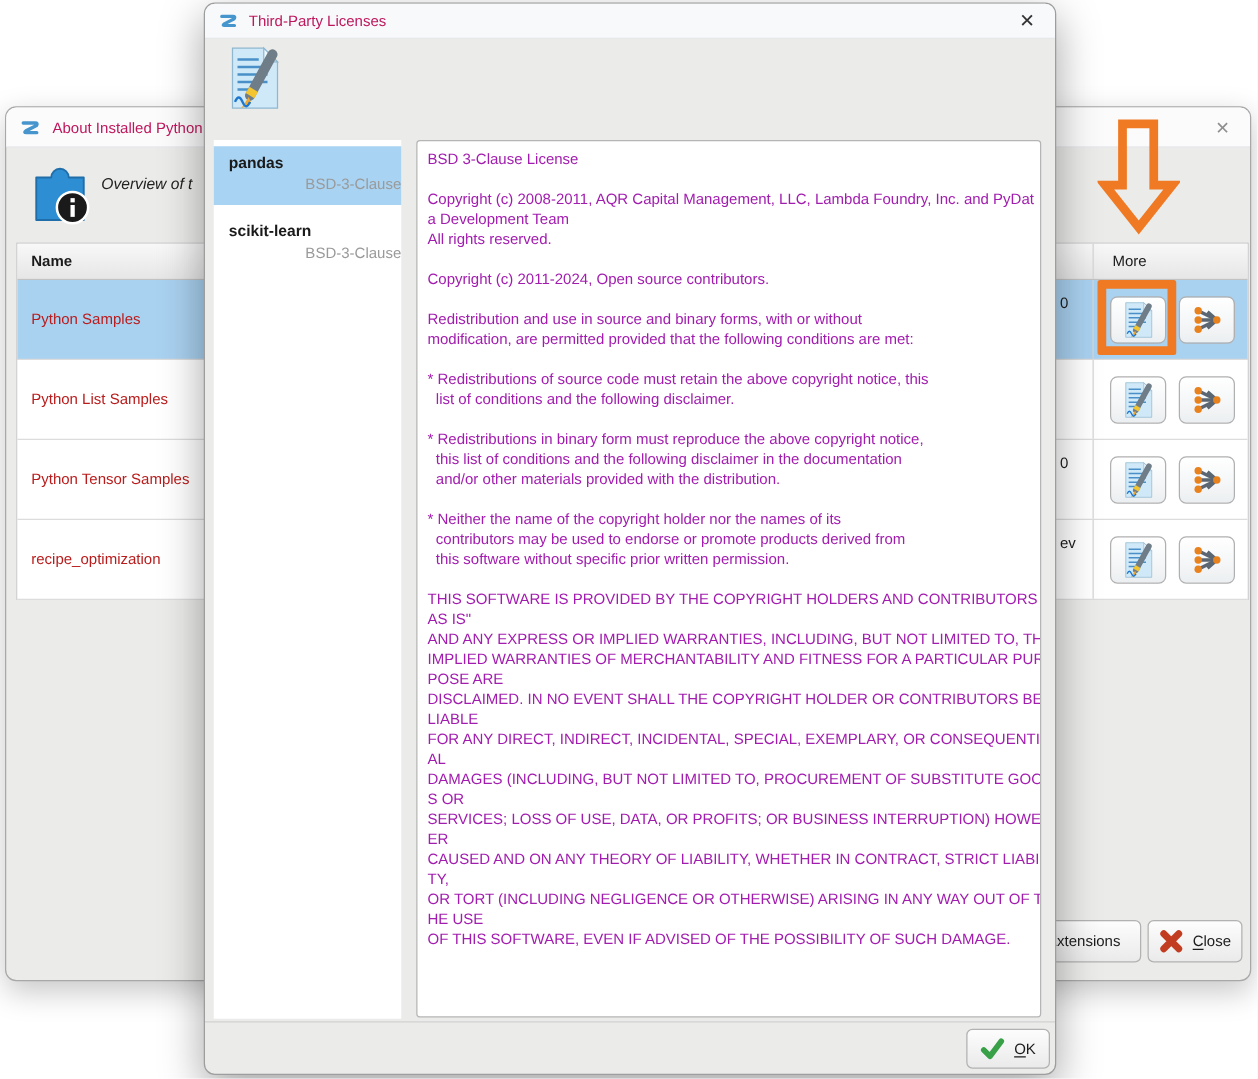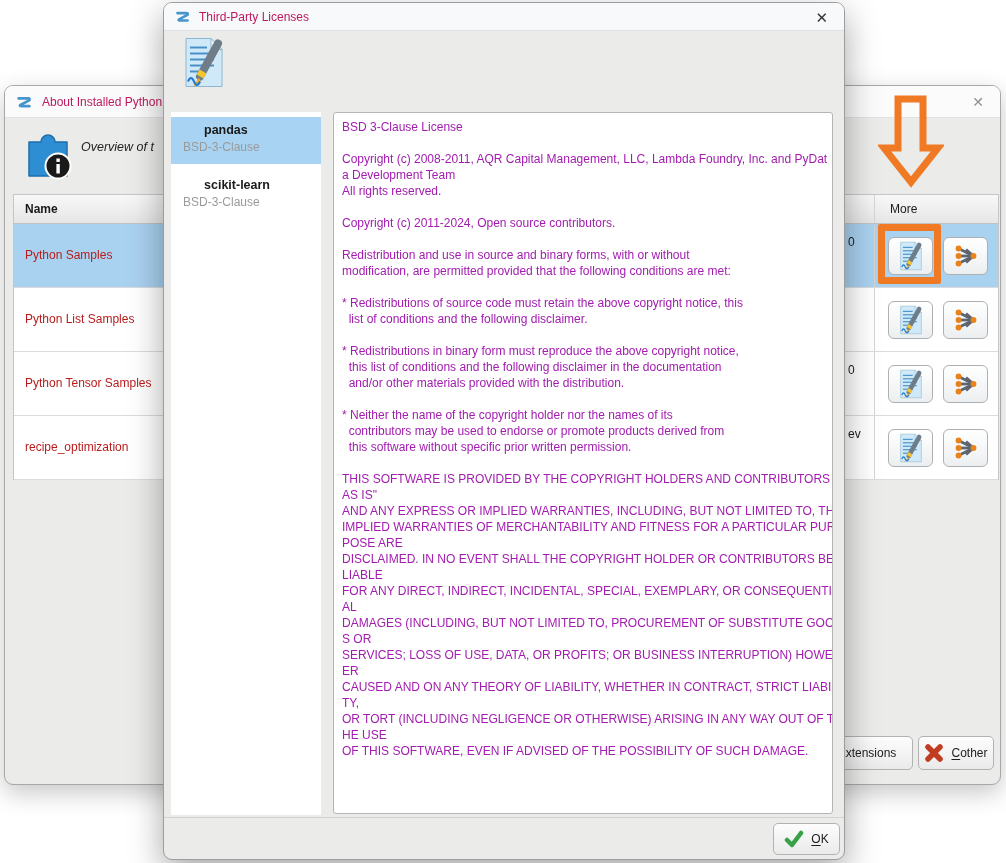--- a/index.html
+++ b/index.html
@@ -52,22 +52,22 @@
   .lic-dlg { left:163px; top:2px; width:682px; height:858px; z-index:30;
              box-shadow:0 12px 34px rgba(0,0,0,.35); border-color:#9d9d9d; }
   .lic-dlg .titlebar { height:28px; }
   .lic-dlg .logo { margin:0 8px 0 10px; }
   .lic-head-icon { position:absolute; left:20px; top:33px; }
   .lic-desc { position:absolute; left:72px; top:48px; font-size:12px; color:#1d1d1d; }
 
   .pkg-list { position:absolute; left:7px; top:109px; width:150px; height:703px; background:#fff; padding-top:5px; }
   .pkg-item { position:relative; height:47px; margin-bottom:8px; padding:6px 0 0 12px; cursor:pointer; }
   .pkg-item.sel { background:#a9d3f2; }
-  .pkg-name { font-size:12.5px; font-weight:bold; color:#1a1a1a; display:block;margin-left:21px; }
-  .pkg-lic  { font-size:12px; color:#9a9a9a; display:block; margin-top:3px; }
+  .pkg-name { font-size:12.5px; font-weight:bold; color:#1a1a1a; display:block; }
+  .pkg-lic  { font-size:12px; color:#9a9a9a; display:block; margin-top:3px;text-align:right; }
 
   .lic-box { position:absolute; left:169px; top:109px; width:500px; height:702px; background:#fff;
              border:1px solid #b5b5b5; border-radius:3px; overflow:hidden; cursor:text; }
   .lic-box pre { font-family:inherit; font-size:12px; line-height:16px; color:#a21caf;
                  white-space:pre; padding:6px 8px; }
 
   .btnbar-sep { position:absolute; left:0; right:0; top:814px; border-top:1px solid #d2d2d2; }
   .btn-ok { position:absolute; left:609px; top:820px; width:67px; height:32px; }
 
   
@@ -216,21 +216,21 @@
       </div>
     </div>
 
     <button class="pushbtn btn-ext">
       <span>Extensions</span>
     </button>
     <button class="pushbtn btn-close">
       <svg width="20" height="20">
           <use href="#ic-redx"></use>
         </svg>
-      <span><span class="mn">C</span><span>other</span></span>
+      <span><span class="mn">C</span><span>lose</span></span>
     </button>
   </section>
 
   <section class="win lic-dlg">
     <div class="titlebar">
       <svg class="logo" width="17" height="17">
           <use href="#ic-logo"></use>
         </svg>
       <span class="ttl">Third-Party Licenses</span>
       <span class="winclose">✕</span>

